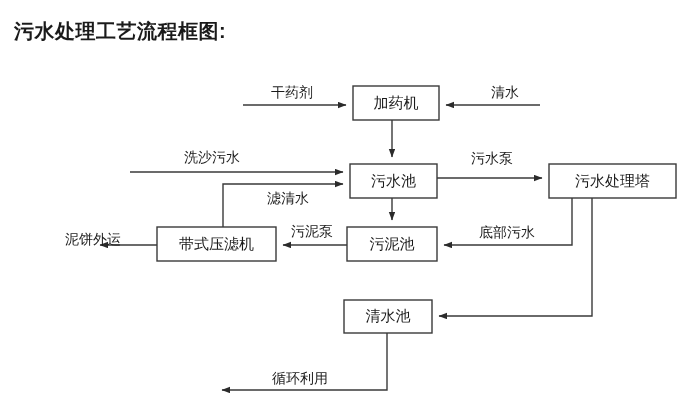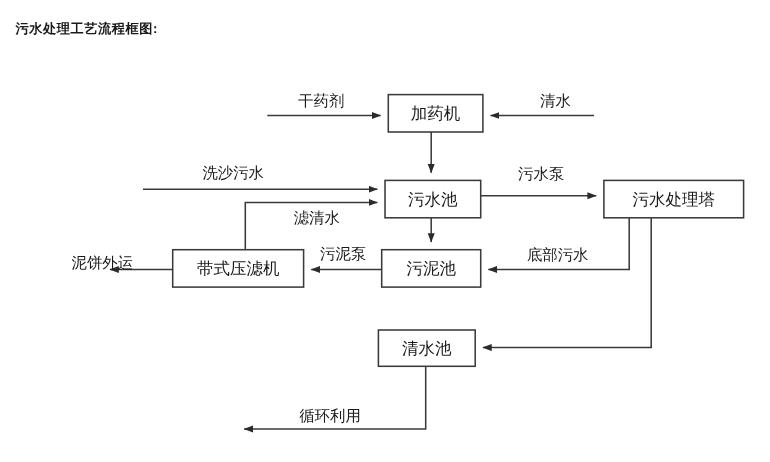--- a/index.html
+++ b/index.html
@@ -15,21 +15,21 @@
     width: 700px;
     height: 420px;
     background: #ffffff;
     overflow: hidden;
   }
   #diagram-title {
     position: absolute;
     left: 14px;
     top: 18px;
     font-family: "Liberation Sans", "DejaVu Sans", sans-serif;
-    font-size: 12px;
+    font-size: 20px;
     font-weight: bold;
     color: #1a1a1a;
     letter-spacing: 0.5px;
     white-space: nowrap;
   }
   #flow-svg {
     position: absolute;
     left: 0;
     top: 0;
     width: 700px;

